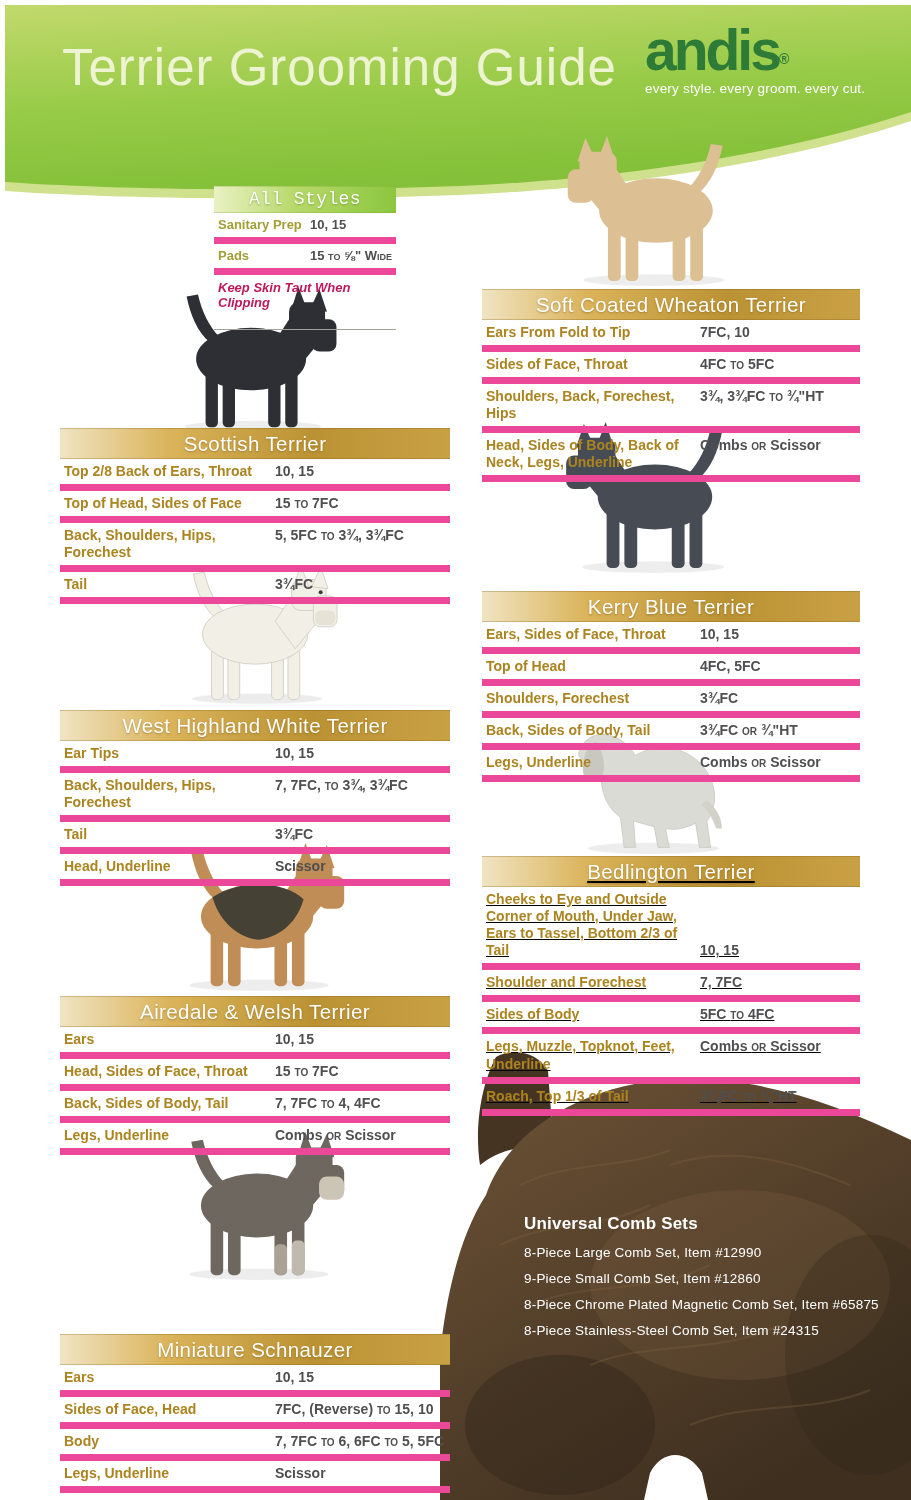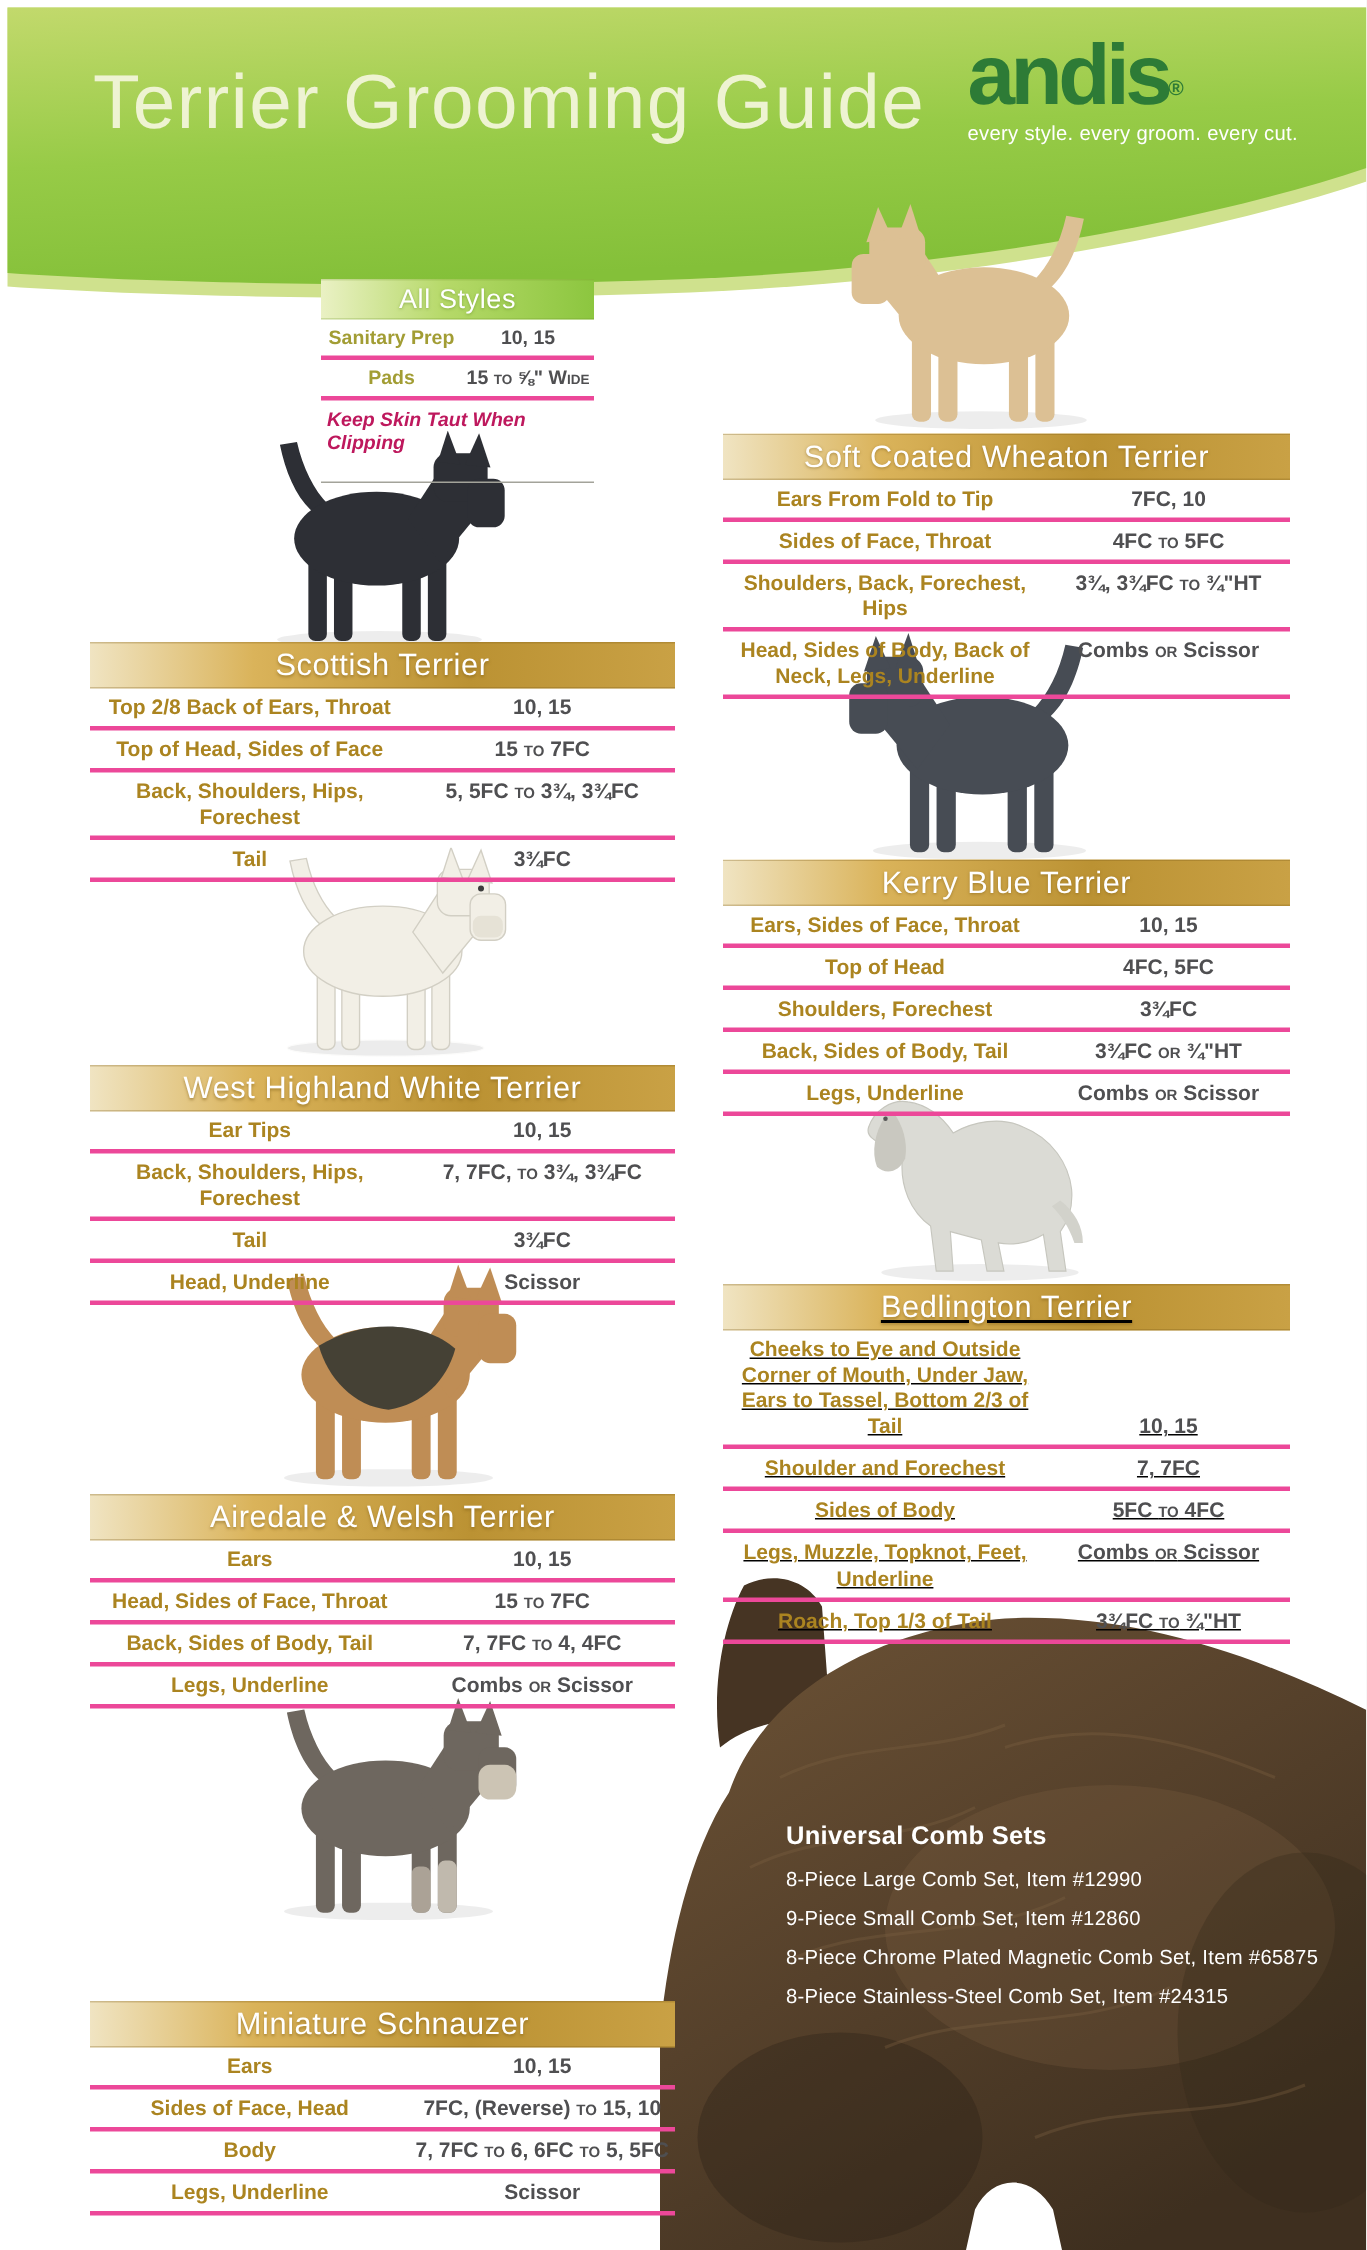--- a/index.html
+++ b/index.html
@@ -15,23 +15,23 @@
   .tagline{font-size:13.5px;color:#ffffff;margin-top:2px;letter-spacing:.2px;}
   
   .gtable{position:absolute;z-index:2;}
   .banner{height:31px;line-height:31px;text-align:center;color:#fff;font-size:20.5px;
           letter-spacing:.4px;text-shadow:0 1px 2px rgba(125,92,22,.55);
           background:linear-gradient(90deg,#f0e4c2 0%,#dab35a 28%,#bb9233 65%,#c9a145 100%);
           box-shadow:inset 0 1px 0 rgba(125,92,22,.30), inset 0 -1px 0 rgba(125,92,22,.30);}
   .banner.green{height:27px;line-height:27px;font-size:18px;
           background:linear-gradient(90deg,#eaf1c4 0%,#b6d969 45%,#8cc63f 100%);
           box-shadow:inset 0 1px 0 rgba(110,150,40,.25), inset 0 -1px 0 rgba(110,150,40,.25);
-          text-shadow:0 1px 2px rgba(90,130,30,.5);}
-  .trow{display:flex;align-items:flex-start;border-bottom:3px solid #ec4899;
-        padding:4px 2px 4px 4px;text-align:center;}
+          text-shadow:0 1px 2px rgba(90,130,30,.5);font-family:Liberation Mono, monospace;}
+  .trow{display:flex;align-items:flex-start;border-bottom:7px solid #ec4899;
+        padding:4px 2px 4px 4px;}
   .trow.vend{align-items:flex-end;}
   .lab{flex:0 0 211px;color:#ab8420;font-weight:bold;font-size:14px;line-height:1.22;padding-right:6px;box-sizing:border-box;}
   .tright .lab{flex:0 0 214px;}
   .val{color:#4f4f51;font-weight:bold;font-size:14px;line-height:1.22;flex:1;}
   .sc{font-variant:small-caps;}
   .allstyles .lab{flex:0 0 92px;font-size:13px;color:#a29d34;}
   .allstyles .val{font-size:13px;}
   .allstyles .note{display:block;border-bottom:1px solid #a3a39a;padding:5px 2px 19px 4px;
         font-style:italic;color:#be185d;font-size:13px;font-weight:700;}
   
@@ -231,21 +231,21 @@
     <div class="trow">
         <span class="lab">Shoulders, Back, Forechest, Hips</span>
         <span class="val">3¾, 3¾FC <span class="sc">to</span> ¾"HT</span>
       </div>
     <div class="trow">
         <span class="lab">Head, Sides of Body, Back of Neck, Legs, Underline</span>
         <span class="val">Combs <span class="sc">or</span> Scissor</span>
       </div>
   </section>
 
-  <section class="gtable tright" style="left:482px;top:573px;width:378px;">
+  <section class="gtable tright" style="left:482px;top:591px;width:378px;">
     <header class="banner"><span>Kerry Blue Terrier</span></header>
     <div class="trow">
         <span class="lab">Ears, Sides of Face, Throat</span>
         <span class="val">10, 15</span>
       </div>
     <div class="trow">
         <span class="lab">Top of Head</span>
         <span class="val">4FC, 5FC</span>
       </div>
     <div class="trow">

